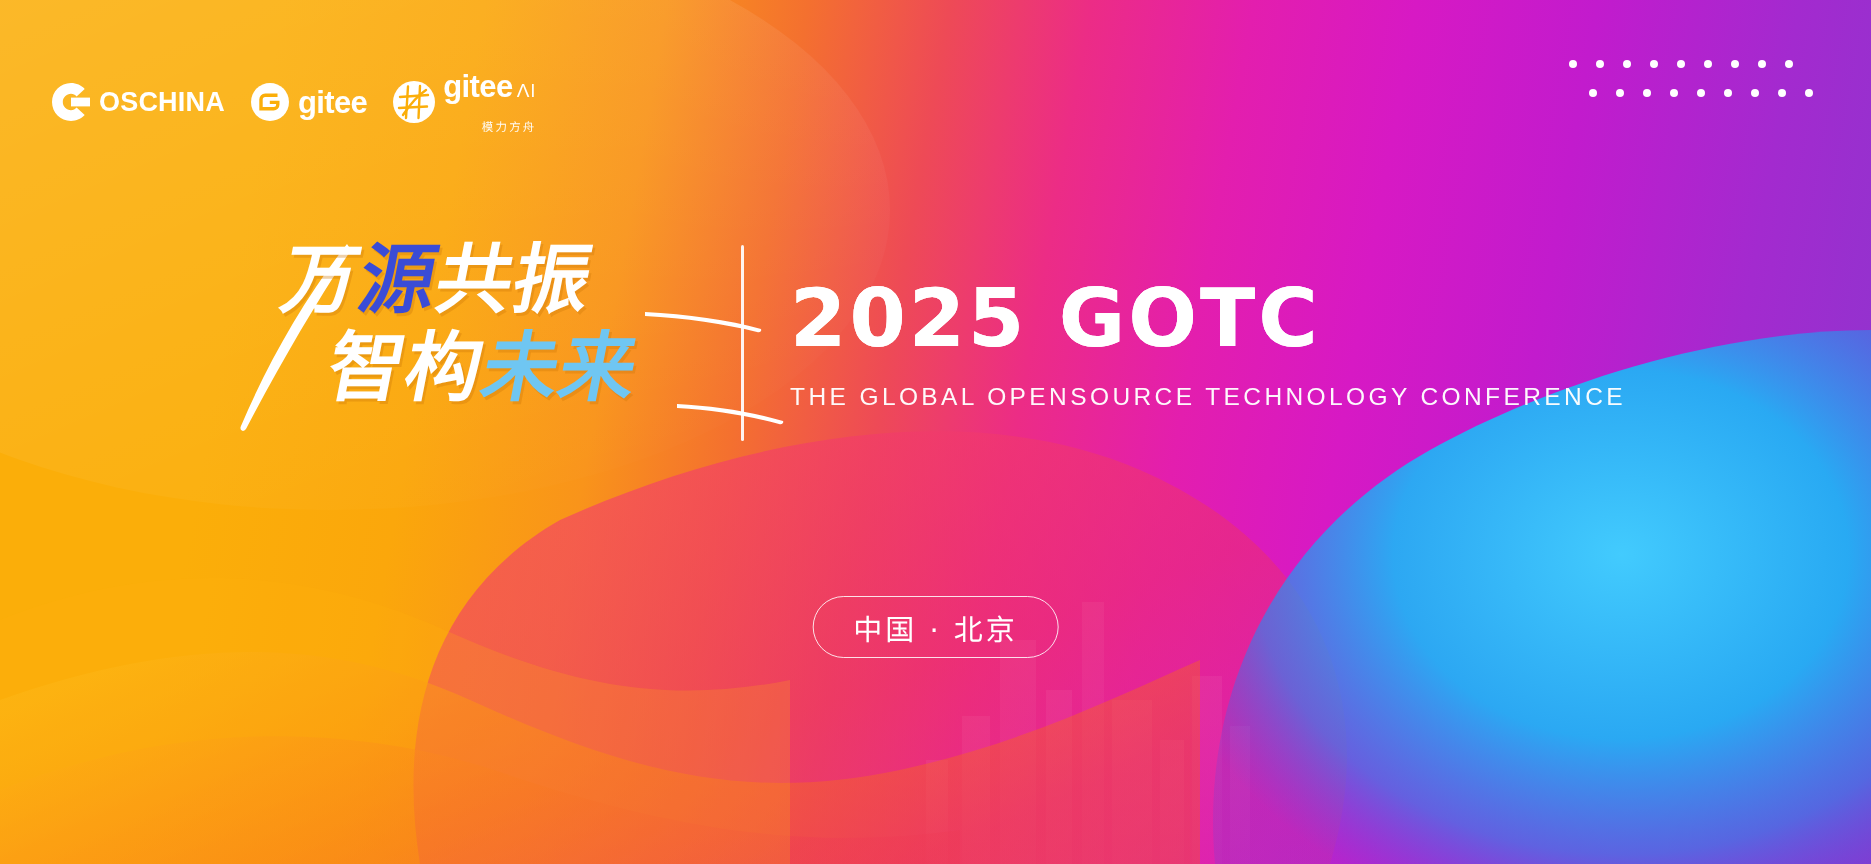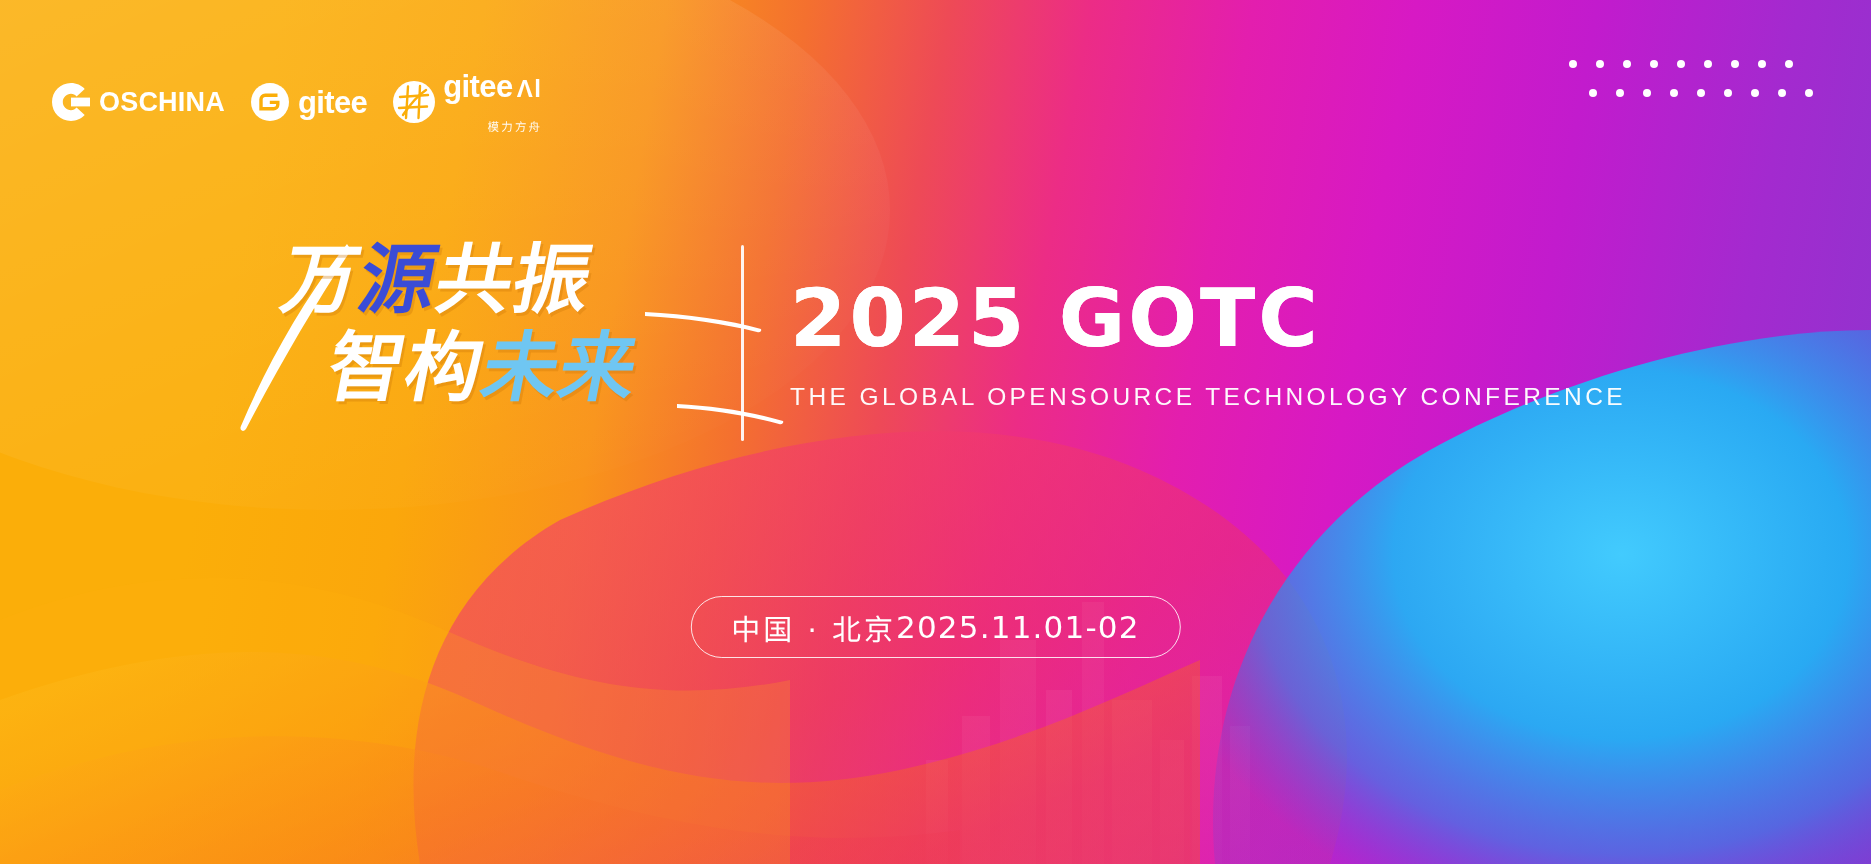--- a/index.html
+++ b/index.html
@@ -53,21 +53,21 @@
     line-height:1;
     white-space:nowrap;
   }
   .logo-oschina .logo-text{font-size:27px;letter-spacing:0.2px;}
   .logo-gitee .logo-text{font-size:31px;letter-spacing:-0.6px;}
 
   .logo-giteeai{gap:8px;}
   .giteeai-stack{display:flex;flex-direction:column;align-items:flex-end;line-height:1;}
   .giteeai-top{display:flex;align-items:baseline;gap:4px;}
   .giteeai-word{color:#fff;font-size:31px;font-weight:700;letter-spacing:-0.6px;line-height:1;}
-  .giteeai-ai{color:#fff;font-size:24px;font-weight:700;letter-spacing:1.5px;line-height:1;}
+  .giteeai-ai{color:#fff;font-size:19px;font-weight:400;letter-spacing:1.5px;line-height:1;}
   .giteeai-sub{
     color:#ffffff;
     font-size:11.5px;
     letter-spacing:2.2px;
     margin-top:20px;
     opacity:.95;
     font-weight:500;
   }
 
   
@@ -363,16 +363,15 @@
           <span>2025 GOTC</span>
         </div>
         <div class="en-title">THE GLOBAL OPENSOURCE TECHNOLOGY CONFERENCE</div>
       </div>
 
     </div>
   </div>
 
   <div class="pill">
     <span class="pill-city">中国 · 北京</span>
-    <span class="pill-date">2025.11.01-02</span>
   </div>
 
 </div>
 
 </body></html>

